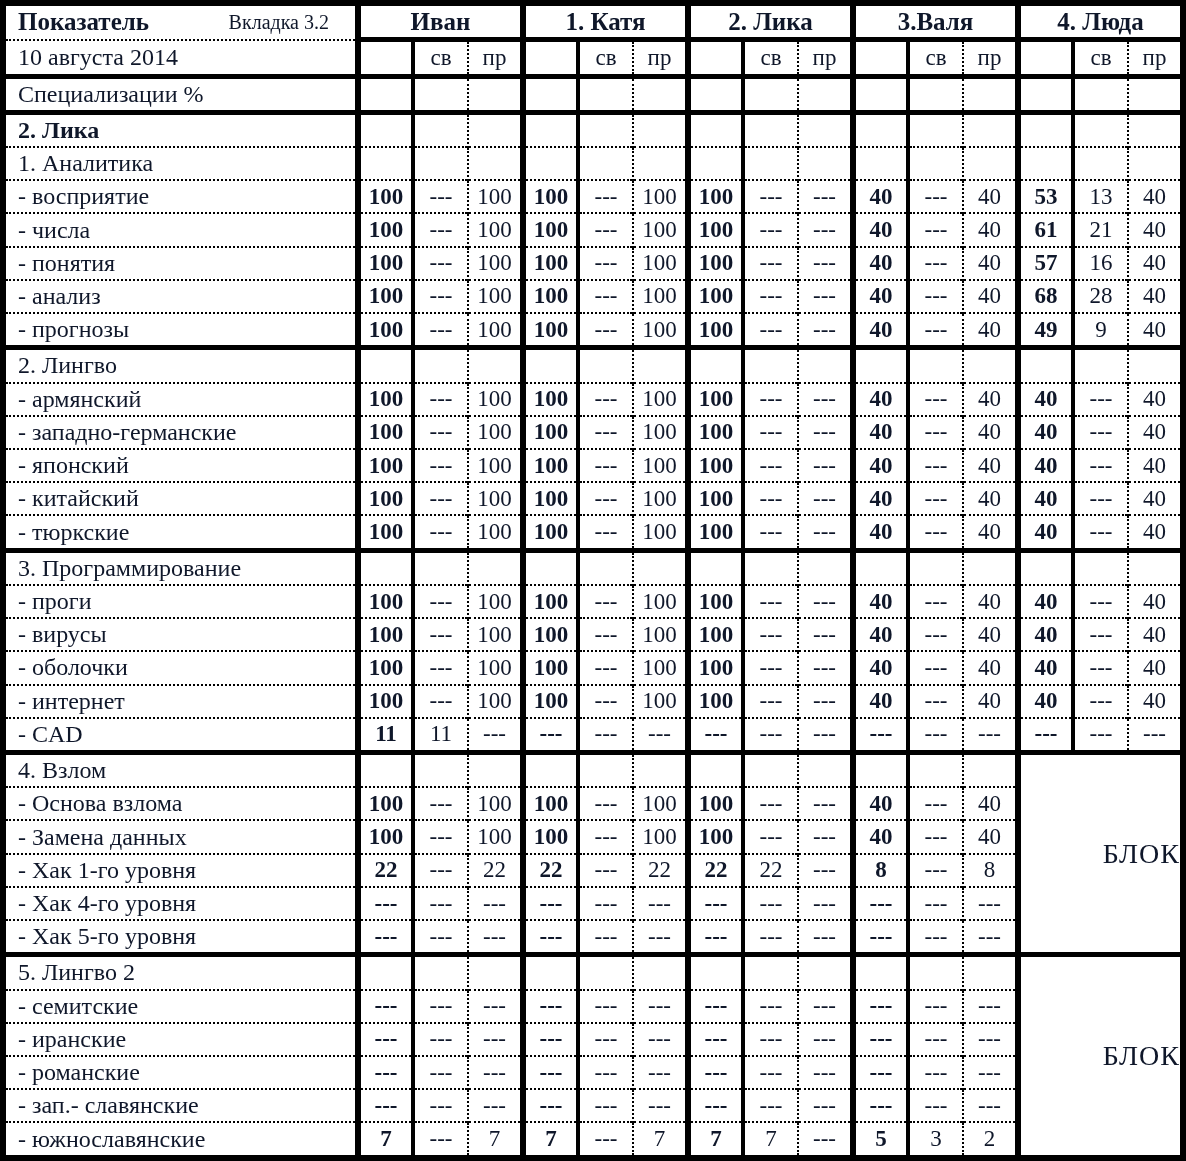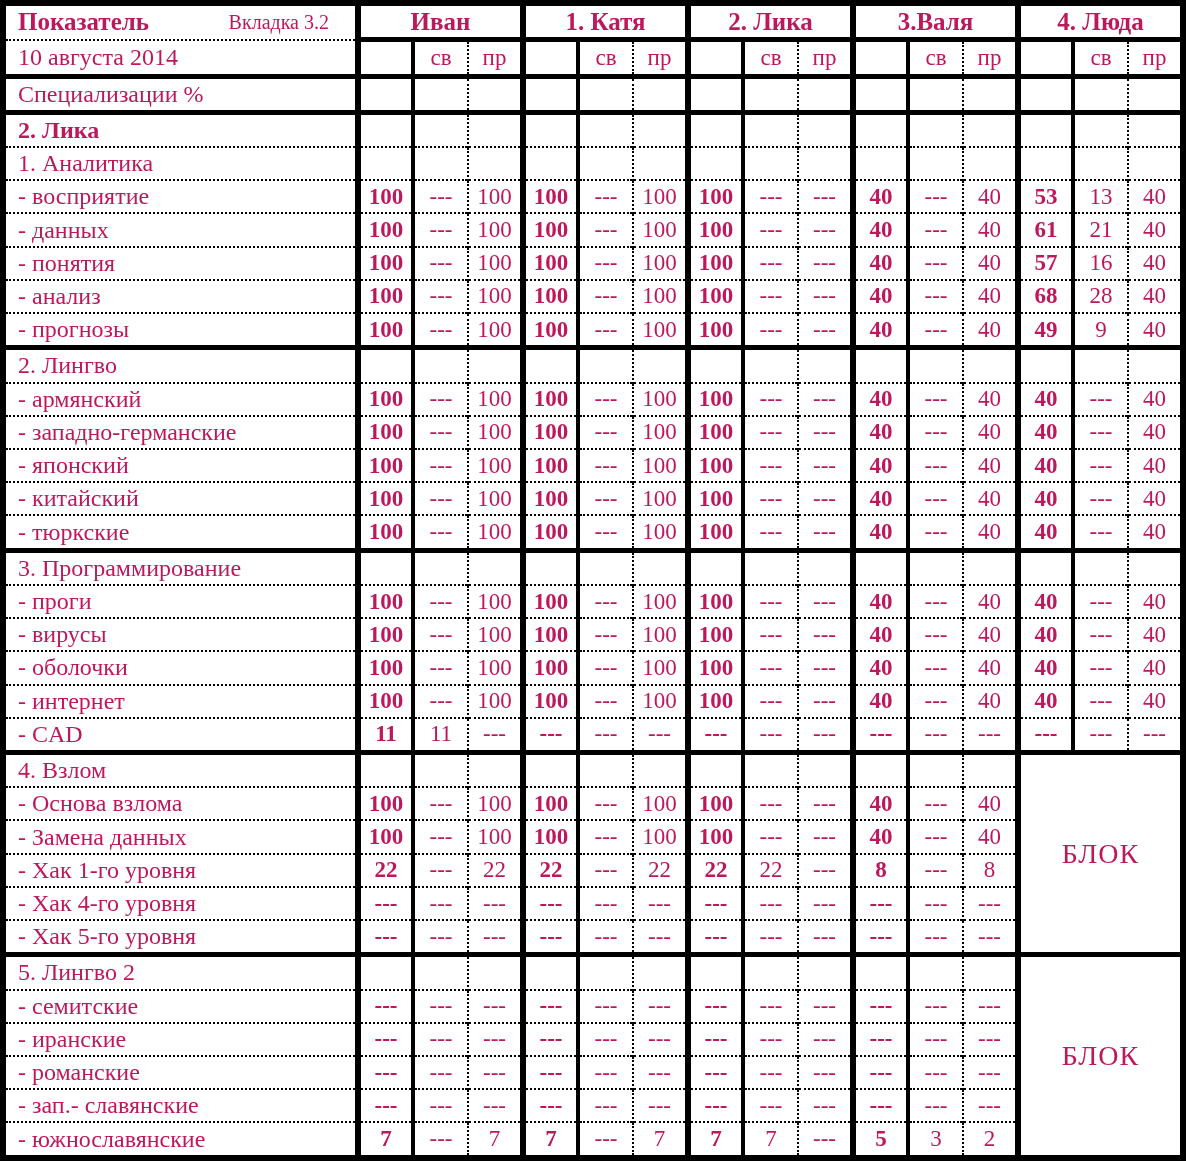--- a/index.html
+++ b/index.html
@@ -5,21 +5,21 @@
   html, body { margin: 0; padding: 0; background: #ffffff; }
   .page {
     width: 1186px; height: 1161px; box-sizing: border-box;
     background: #ffffff; overflow: hidden;
   }
   table.sheet {
     border-collapse: collapse; table-layout: fixed;
     width: 1186px; height: 1161px;
     border: 6px solid #000;
     font-family: "Liberation Serif", "DejaVu Serif", serif;
-    color: #be185d; background: #fff;
+    color: #0f172a; background: #fff;
   }
   td {
     border-top: 2px dotted #000;
     border-left: 2px dotted #000;
     padding: 0; height: 31px;
     font-size: 23px; text-align: center; vertical-align: middle;
     white-space: nowrap; overflow: hidden;
   }
   
   td.lab {
@@ -36,21 +36,21 @@
   
   td.name {
     border-left: 6px solid #000; font-weight: bold; font-size: 25px;
   }
   
   tr.thick > td { border-top: 5px solid #000; }
   td.tkt { border-top: 5px solid #000; }
   
   td.block {
     border-left: 6px solid #000; font-weight: normal;
-    font-size: 28px; letter-spacing: 1px; text-align: center;
+    font-size: 28px; letter-spacing: 1px; text-align: right;
   }
   .title-wrap {
     display: flex; justify-content: space-between; align-items: center;
     padding-right: 22px;
   }
   .title-wrap .t1 { font-weight: bold; font-size: 25px; }
   .title-wrap .t2 { font-size: 20px; }
 </style>
 </head>
 <body>
@@ -173,21 +173,21 @@
           <td class="cs">---</td>
           <td class="cp">---</td>
           <td class="cm">40</td>
           <td class="cs">---</td>
           <td class="cp">40</td>
           <td class="cm">53</td>
           <td class="cs">13</td>
           <td class="cp">40</td>
         </tr>
         <tr>
-          <td class="lab">- данных</td>
+          <td class="lab">- числа</td>
           <td class="cm">100</td>
           <td class="cs">---</td>
           <td class="cp">100</td>
           <td class="cm">100</td>
           <td class="cs">---</td>
           <td class="cp">100</td>
           <td class="cm">100</td>
           <td class="cs">---</td>
           <td class="cp">---</td>
           <td class="cm">40</td>

